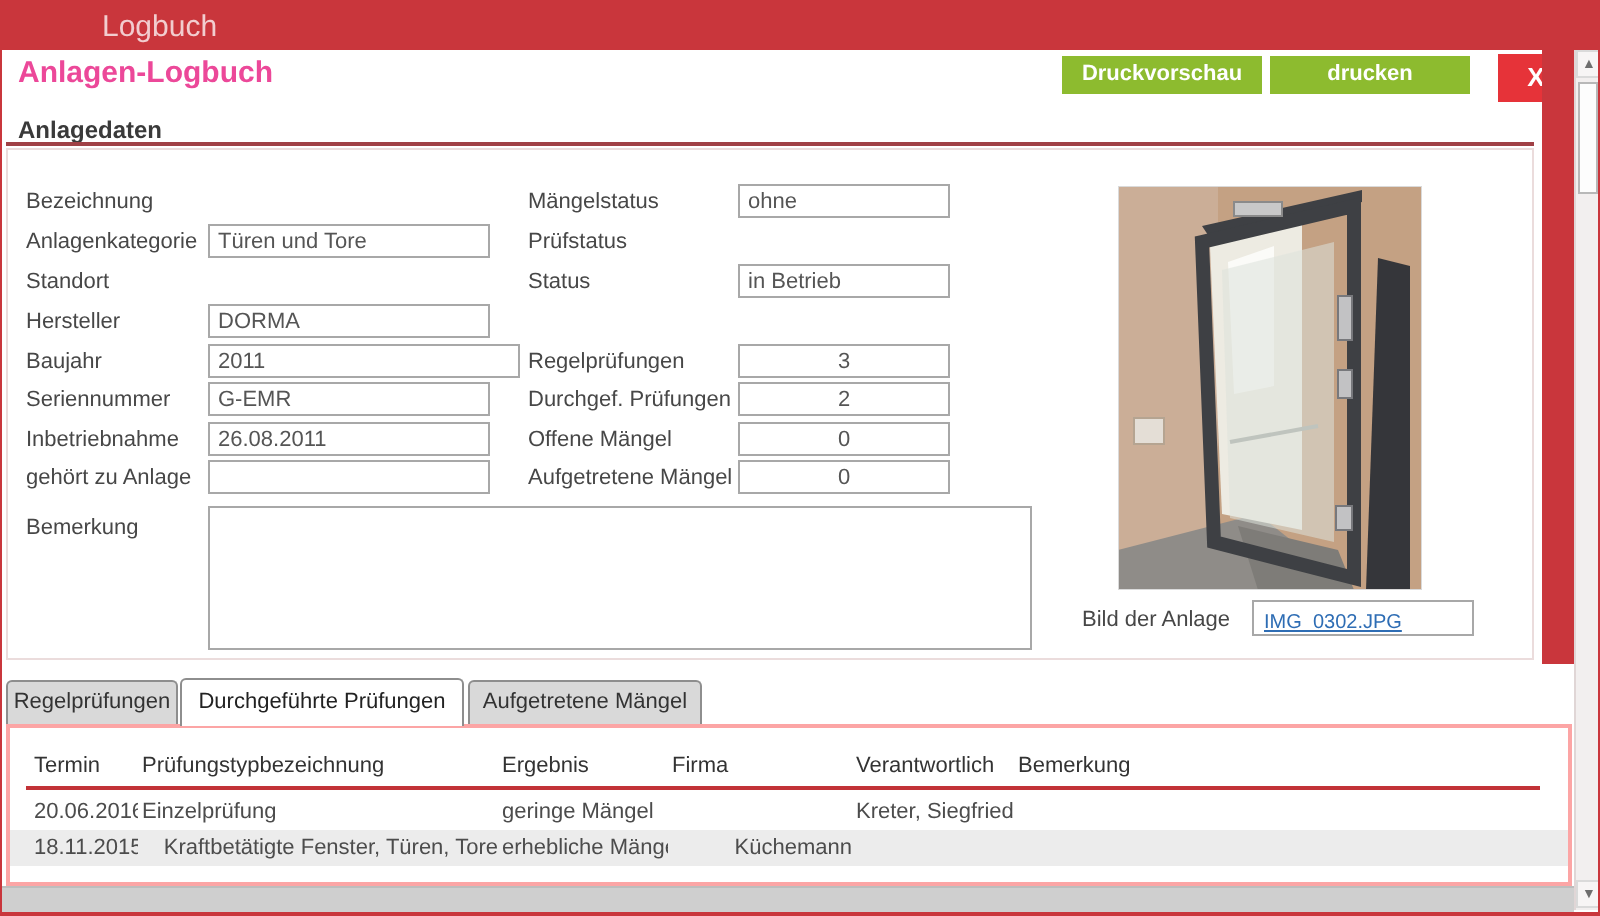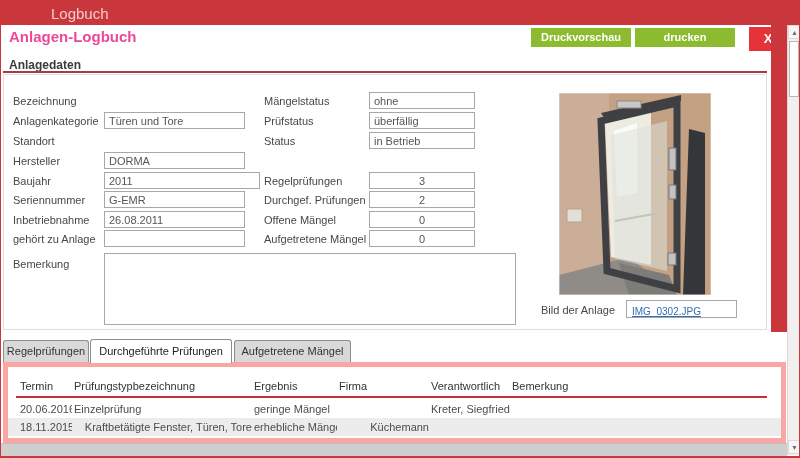--- a/index.html
+++ b/index.html
@@ -33,21 +33,21 @@
   .img-linkbox { position:absolute; left:625px; top:300px; width:111px; height:18px;
                  border:1px solid #A8A8A8; background:#fff; line-height:17px; padding-left:5px; }
   .img-link { font-size:10px; color:#2E6DB4; text-decoration:underline; cursor:pointer; }
   .tabs { position:absolute; left:2px; top:339px; height:23px; }
   .tab { position:absolute; top:1px; height:22px; background:#D9D9D9;
          border:1px solid #8E8E8E; border-bottom:none; border-radius:3px 3px 0 0;
          font-size:11px; color:#333; text-align:center; line-height:21px; cursor:pointer;
          white-space:nowrap; }
   .tab.active { top:0; height:24px; background:#fff; z-index:3; color:#222; line-height:23px; }
   .tabpanel { position:absolute; left:2px; top:362px; width:783px; height:81px;
-              border:5px solid #fca5a5; background:#fff; z-index:2; }
+              border:2px solid #fca5a5; background:#fff; z-index:2; }
   .lb-head, .lb-row { display:grid; grid-template-columns:54px 180px 85px 92px 81px 1fr;
               height:18px; align-items:center; padding-left:10px; font-size:11px; }
   .lb-head { margin-top:10px; color:#333; }
   .lb-rule { height:2px; background:#C23237; margin:1px 14px 2px 8px; }
   .lb-row { color:#4c4c4c; }
   .lb-row.alt { background:#ECECEC;text-align:right; }
   .lb-row span, .lb-head span { padding-left:2px; white-space:nowrap; overflow:hidden; }
   .hscroll { position:absolute; left:0; top:443px; width:786px; height:13px; background:#CFCFCF;
              border-top:1px solid #BDBDBD; }
   .bottom-red { position:absolute; left:0; top:456px; width:800px; height:2px; background:#C9363C; }
@@ -92,21 +92,20 @@
   <input class="finput" style="left: 103px; top: 152px; width: 141px;" readonly="" value="DORMA">
   <input class="finput" style="left: 103px; top: 172px; width: 156px;" readonly="" value="2011">
   <input class="finput" style="left: 103px; top: 191px; width: 141px;" readonly="" value="G-EMR">
   <input class="finput" style="left: 103px; top: 211px; width: 141px;" readonly="" value="26.08.2011">
   <input class="finput" style="left: 103px; top: 230px; width: 141px;" readonly="" value="">
 
   <span class="flabel" style="left:263px; top:95px;">Mängelstatus</span>
   <span class="flabel" style="left:263px; top:115px;">Prüfstatus</span>
   <span class="flabel" style="left:263px; top:135px;">Status</span>
   <input class="finput" style="left: 368px; top: 92px; width: 106px;" readonly="" value="ohne">
-  <input class="finput" style="left: 368px; top: 112px; width: 106px;" readonly="" value="überfällig">
   <input class="finput" style="left: 368px; top: 132px; width: 106px;" readonly="" value="in Betrieb">
 
   <span class="flabel" style="left:263px; top:175px;">Regelprüfungen</span>
   <span class="flabel" style="left:263px; top:194px;">Durchgef. Prüfungen</span>
   <span class="flabel" style="left:263px; top:214px;">Offene Mängel</span>
   <span class="flabel" style="left:263px; top:233px;">Aufgetretene Mängel</span>
   <input class="finput num" style="left: 368px; top: 172px; width: 106px;" readonly="" value="3">
   <input class="finput num" style="left: 368px; top: 191px; width: 106px;" readonly="" value="2">
   <input class="finput num" style="left: 368px; top: 211px; width: 106px;" readonly="" value="0">
   <input class="finput num" style="left: 368px; top: 230px; width: 106px;" readonly="" value="0">

